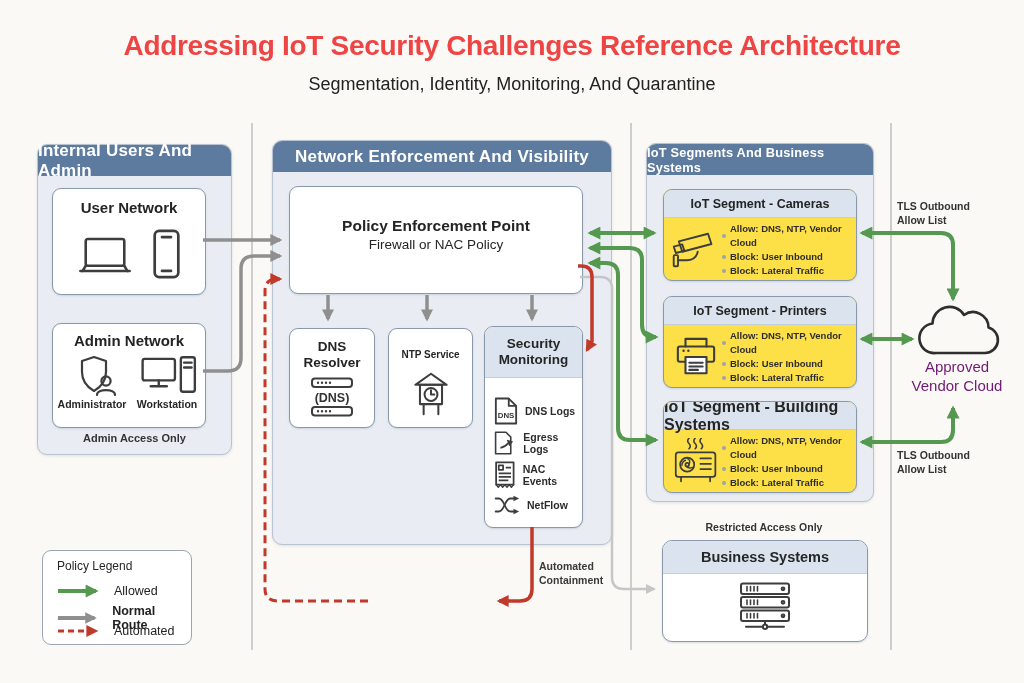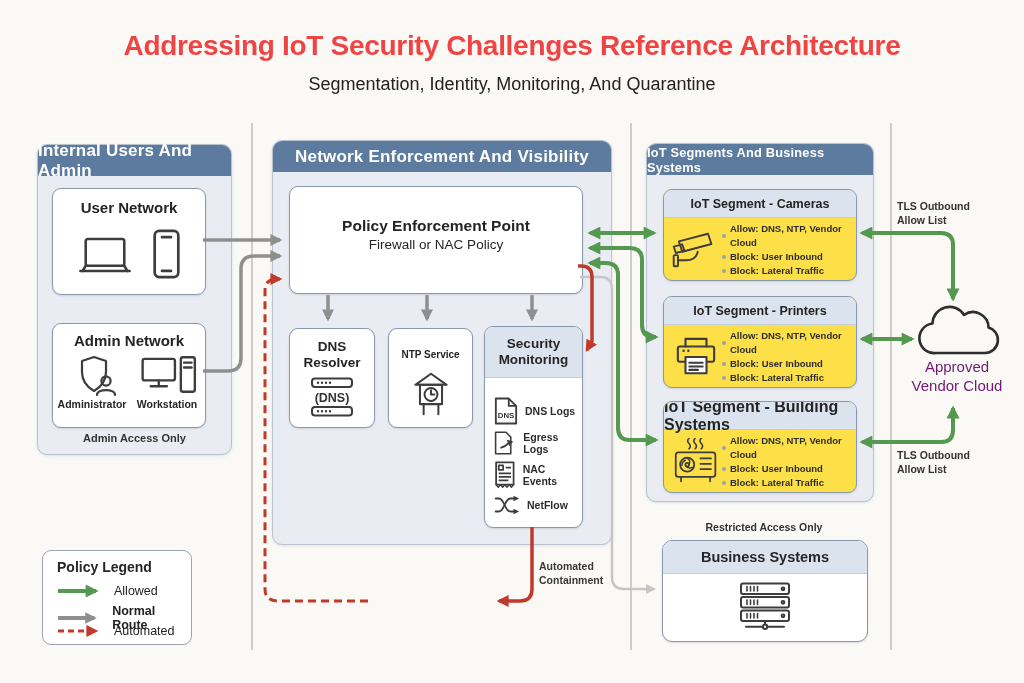--- a/index.html
+++ b/index.html
@@ -297,21 +297,21 @@
     <div>TLS Outbound</div>
     <div>Allow List</div>
   </div>
 
   <div class="abs" style="left:539px;top:560px;font-size:10.5px;font-weight:bold;color:#3a3a3a;line-height:13.5px;">
     <div>Automated</div>
     <div>Containment</div>
   </div>
 
   <div class="abs" style="left:42px;top:550px;width:148px;height:93px;background:#fff;border:1.4px solid #9aa5b2;border-radius:9px;">
-    <div style="margin:8px 0 0 14px;font-weight:bold;font-size:14px;">Policy Legend</div>
+    <div style="margin:8px 0 0 14px;font-weight:normal;font-size:12px;">Policy Legend</div>
     <div class="legend-row" style="left:13px;top:33px;">
       <svg width="50" height="12" viewBox="0 0 50 12">
           <path d="M2 6 H40" stroke="#55984f" stroke-width="4" marker-end="url(#mgreen)"></path>
         </svg>
       <span>Allowed</span>
     </div>
     <div class="legend-row" style="left:13px;top:53px;font-weight:bold;">
       <svg width="50" height="12" viewBox="0 0 50 12">
           <path d="M2 6 H40" stroke="#8f8f8f" stroke-width="4" marker-end="url(#mgray)"></path>
         </svg>

